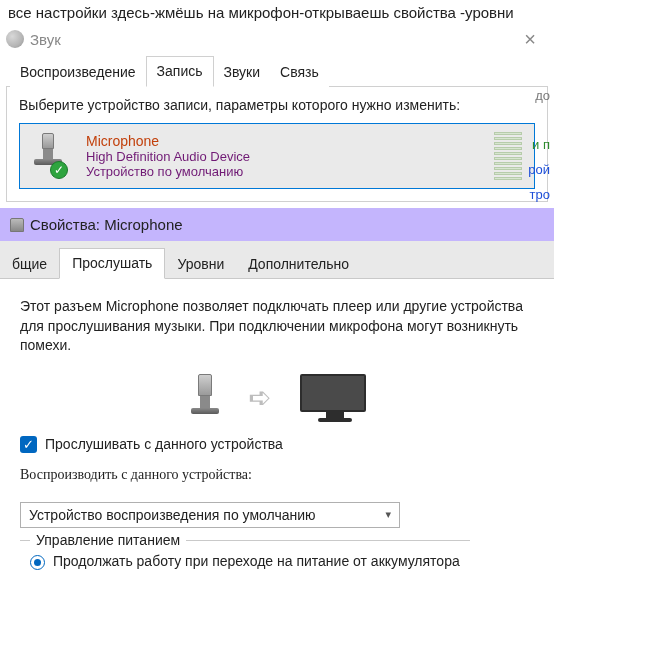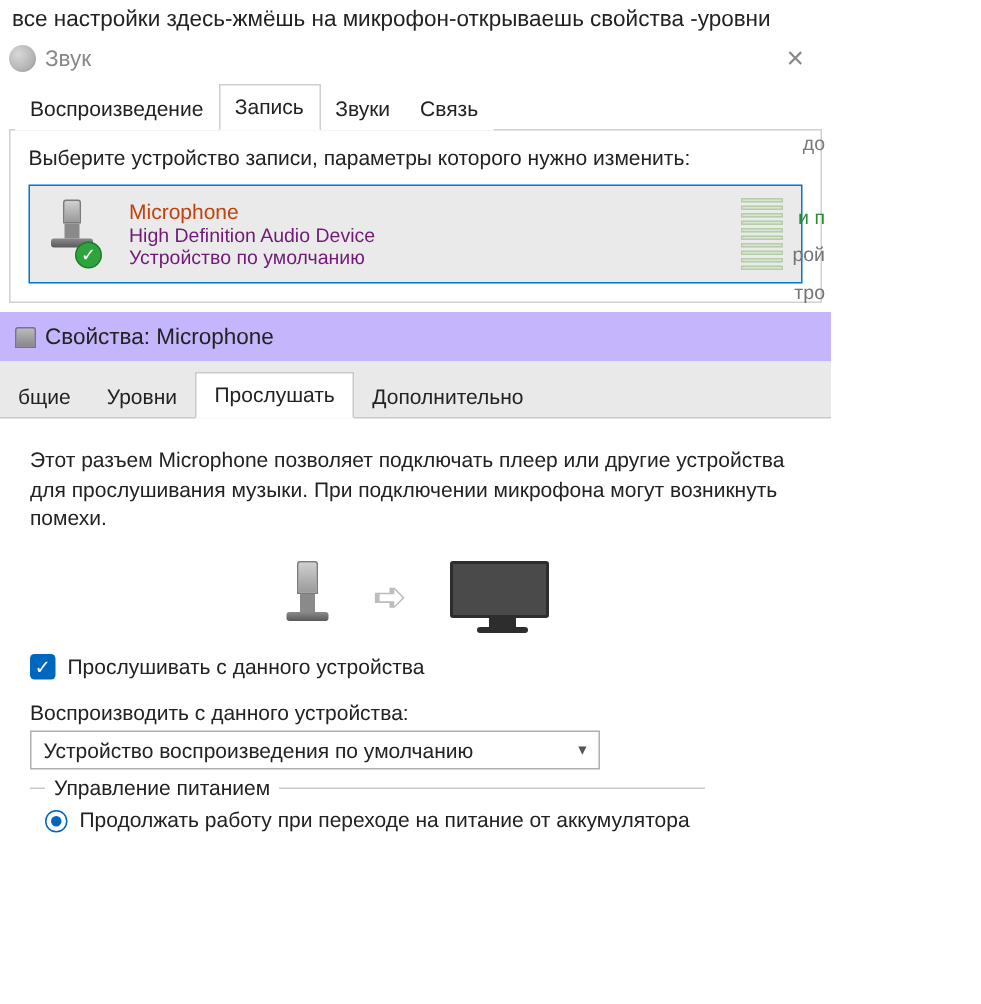--- a/index.html
+++ b/index.html
@@ -118,21 +118,21 @@
     background: #d7e6d0;
     border: 1px solid #b7ccab;
   }
   
   .right-crumbs {
     position: absolute; right: 4px; top: 84px;
     color: #777; font-size: 13px;
     text-align: right;
     line-height: 1.9;
   }
-  .right-crumbs a { color: #737373; text-decoration: none; }
+  .right-crumbs a { color: #1d4ed8; text-decoration: none; }
   .right-crumbs .ga { color: #2e8b2e; }
   .right-crumbs .gray { color: #7a7a7a; }
   
   .props-window {
     margin-top: 6px;
   }
   .props-title {
     background: #c4b5fd;
     padding: 8px 10px;
     font-size: 15px;
@@ -181,21 +181,21 @@
   .ill-mon { width: 70px; height: 48px; }
   .ill-mon .scr { width: 66px; height: 38px; background:#4a4a4a; border:2px solid #2d2d2d; border-radius:2px;}
   .ill-mon .stand { width:18px;height:6px;background:#2d2d2d;margin:0 auto;}
   .ill-mon .foot { width:34px;height:4px;background:#2d2d2d;margin:0 auto;border-radius:2px;}
   .chk-row { display:flex; align-items:center; gap:8px; margin: 6px 0 14px 0;}
   .chk {
     width:17px;height:17px;border-radius:3px;background:#0067c0;
     display:flex;align-items:center;justify-content:center;color:#fff;
     font-size:13px;line-height:1;
   }
-  .field-label { margin-bottom: 4px; }
+  .field-label { margin-bottom: 19px; font-family: Liberation Serif, serif; }
   .combo {
     display:flex; align-items:center; justify-content:space-between;
     border:1px solid #b0b0b0; padding:4px 8px; width: 380px;
     font-size: 14px; background:#fff; cursor:pointer;
   }
   .combo .chev { color:#555; font-size:11px; }
   .groupbox {
     margin-top: 12px;
     position: relative;
     padding: 12px 10px 6px 10px;
@@ -279,22 +279,22 @@
 </div>
 
 <div class="props-window">
   <div class="props-title">
     <div class="micglyph"></div>
     <span>Свойства: Microphone</span>
   </div>
 
   <div class="props-tabs">
     <div class="ptab">бщие</div>
+    <div class="ptab active">Прослушать</div>
     <div class="ptab">Уровни</div>
-    <div class="ptab active">Прослушать</div>
     <div class="ptab">Дополнительно</div>
   </div>
 
   <div class="props-body">
     <div class="para">Этот разъем Microphone позволяет подключать плеер или другие устройства для прослушивания музыки. При подключении микрофона могут возникнуть помехи.</div>
 
     <div class="ill-row">
       <div class="ill-mic">
         <div class="cap"></div>
             <div class="body"></div>

